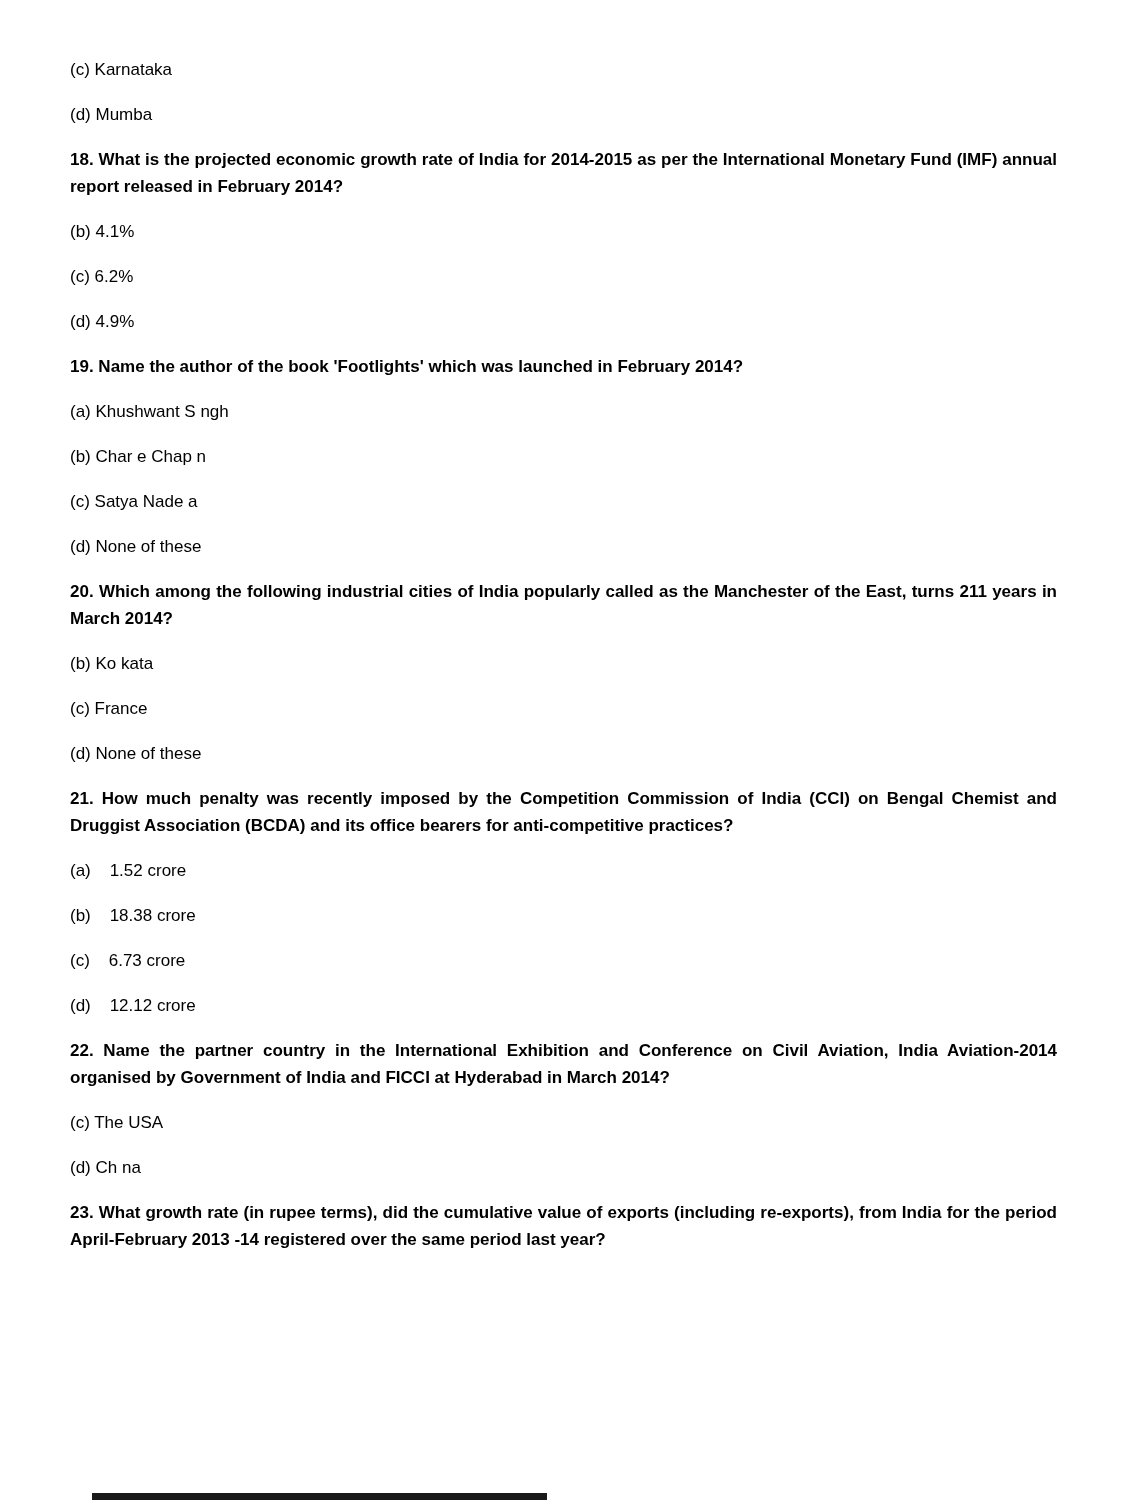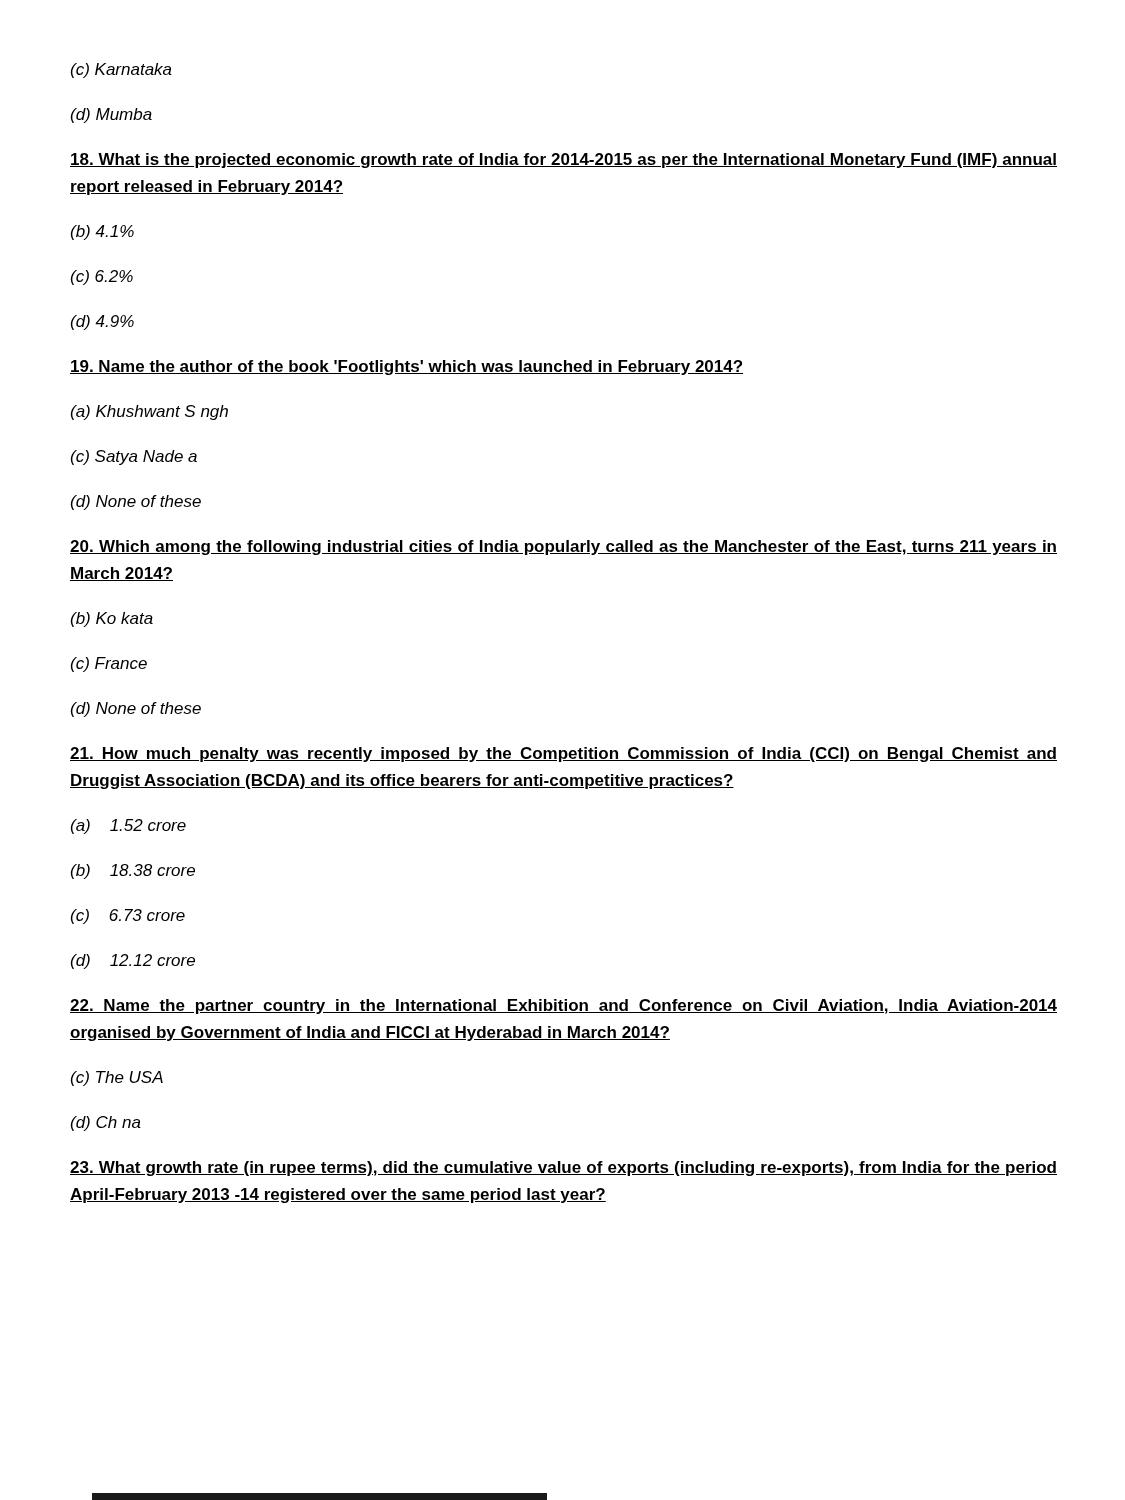--- a/index.html
+++ b/index.html
@@ -19,26 +19,24 @@
     padding: 56px 68px 0 70px;
   }
   .para {
     font-size: 17px;
     line-height: 27px;
     margin: 0 0 18px 0;
   }
   .question {
     font-weight: bold;
     text-align: justify;
-    text-decoration: underline;
   }
   .option {
     font-weight: normal;
     white-space: pre-wrap;
-    font-style: italic;
   }
   .bottom-bar {
     position: absolute;
     left: 92px;
     bottom: 0;
     width: 455px;
     height: 7px;
     background: #1a1a1a;
   }
 </style>
@@ -50,20 +48,21 @@
   <p class="para option">(c) Karnataka</p>
   <p class="para option">(d) Mumba</p>
 
   <p class="para question">18. What is the projected economic growth rate of India for 2014-2015 as per the International Monetary Fund (IMF) annual report released in February 2014?</p>
   <p class="para option">(b) 4.1%</p>
   <p class="para option">(c) 6.2%</p>
   <p class="para option">(d) 4.9%</p>
 
   <p class="para question">19. Name the author of the book 'Footlights' which was launched in February 2014?</p>
   <p class="para option">(a) Khushwant S ngh</p>
+  <p class="para option">(b) Char e Chap n</p>
   <p class="para option">(c) Satya Nade a</p>
   <p class="para option">(d) None of these</p>
 
   <p class="para question">20. Which among the following industrial cities of India popularly called as the Manchester of the East, turns 211 years in March 2014?</p>
   <p class="para option">(b) Ko kata</p>
   <p class="para option">(c) France</p>
   <p class="para option">(d) None of these</p>
 
   <p class="para question">21. How much penalty was recently imposed by the Competition Commission of India (CCI) on Bengal Chemist and Druggist Association (BCDA) and its office bearers for anti-competitive practices?</p>
   <p class="para option">(a)    1.52 crore</p>

